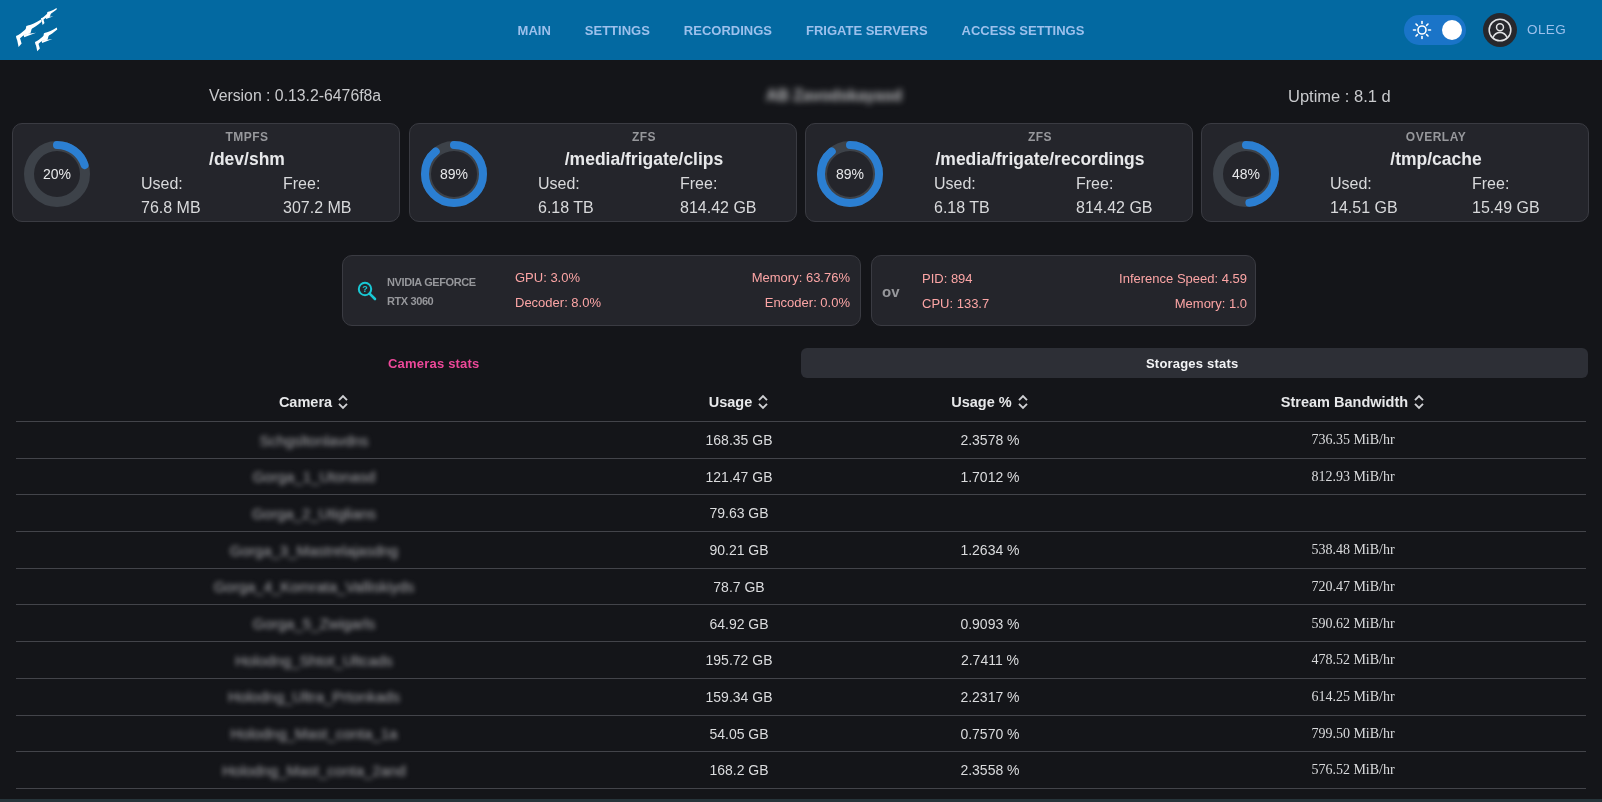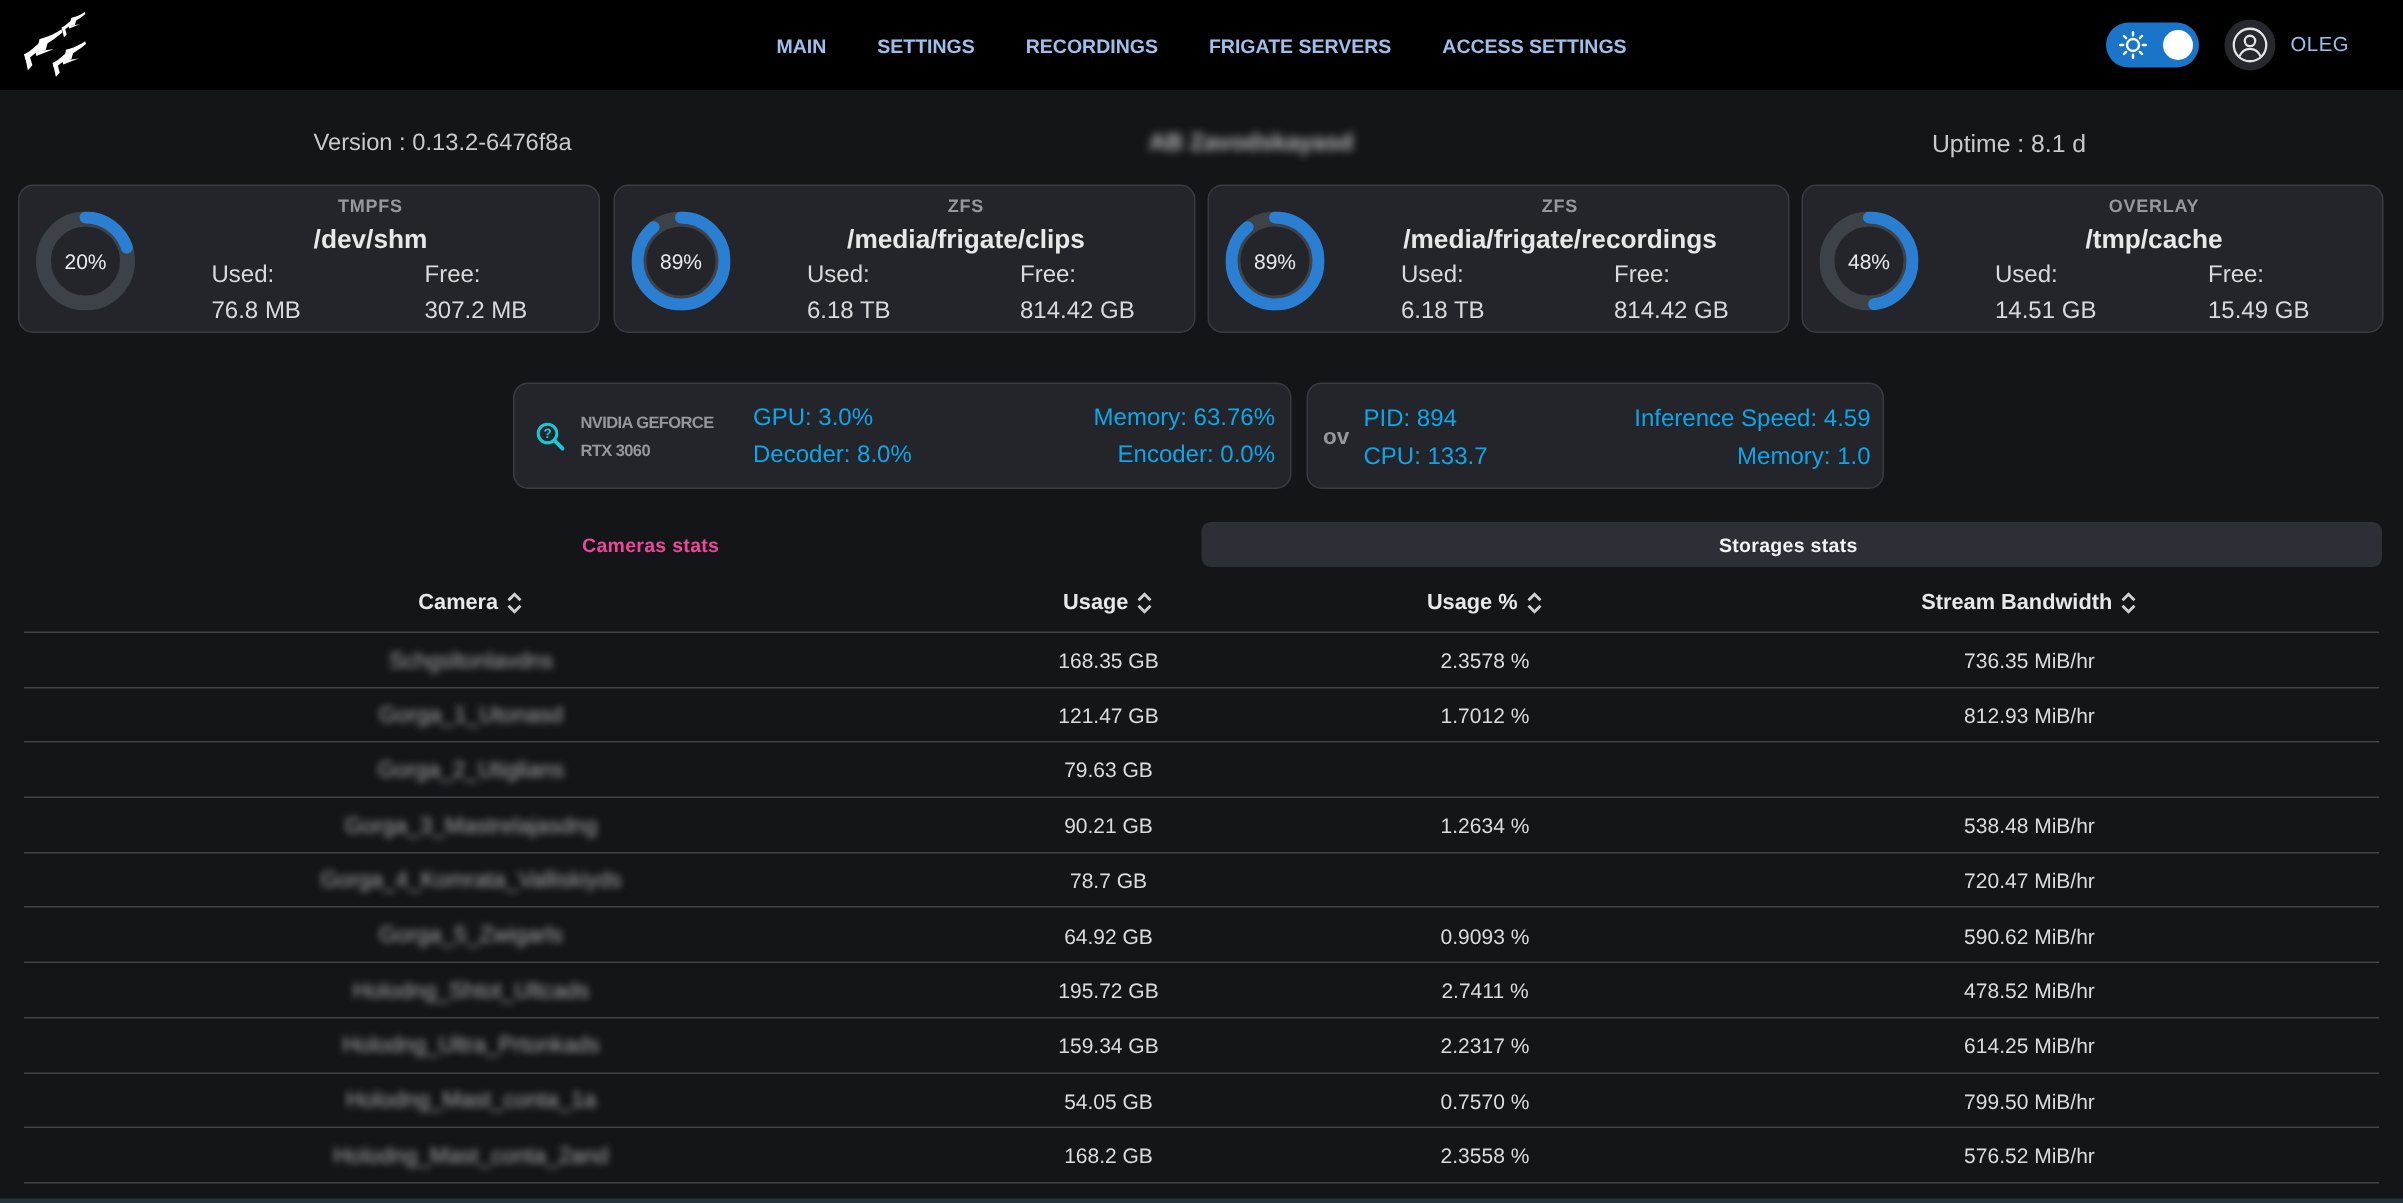--- a/index.html
+++ b/index.html
@@ -2,21 +2,21 @@
 <html><head>
 <meta charset="utf-8">
 <style>
 * { margin:0; padding:0; box-sizing:border-box; }
 html,body { width:1602px; height:802px; overflow:hidden; }
 body { background:#141519; font-family:"Liberation Sans", sans-serif; position:relative; }
 #page { position:absolute; left:0; top:0; width:1602px; height:802px; }
 .abs { position:absolute; }
 
 
-#nav { position:absolute; left:0; top:0; width:1602px; height:60px; background:#000000; }
+#nav { position:absolute; left:0; top:0; width:1602px; height:60px; background:#0369a1; }
 #navmenu { position:absolute; left:0; top:0; width:1602px; height:60px; display:flex; justify-content:center; align-items:center; gap:34px; }
 #navmenu a { color:#9cc0ec; font-size:13px; font-weight:bold; letter-spacing:0; text-decoration:none; }
 #toggle { position:absolute; left:1404px; top:15px; width:62px; height:30px; border-radius:15px; background:#1a74c8; }
 #knob { position:absolute; left:38px; top:5px; width:20px; height:20px; border-radius:50%; background:#fff; }
 #avatar { position:absolute; left:1483px; top:13px; width:34px; height:34px; border-radius:50%; background:#27282d; display:flex; align-items:center; justify-content:center; }
 #oleg { position:absolute; left:1527px; top:22px; font-size:13.5px; font-weight:500; color:#9cc0ec; letter-spacing:0.4px; }
 
 
 .hdrtxt { position:absolute; top:87px; font-size:15.8px; color:#c9cacd; }
 .blurred { filter:blur(3px); }
@@ -28,36 +28,36 @@
 .cardtitle { position:absolute; left:90px; top:6px; width:288px; text-align:center; font-size:12px; font-weight:bold; letter-spacing:0.5px; color:#97989c; }
 .cardpath { position:absolute; left:90px; top:25px; width:288px; text-align:center; font-size:17.5px; font-weight:bold; color:#e7e8ea; }
 .lbl-used { position:absolute; left:128px; top:51px; font-size:16px; color:#d8d9db; }
 .lbl-free { position:absolute; left:270px; top:51px; font-size:16px; color:#d8d9db; }
 .val-used { position:absolute; left:128px; top:75px; font-size:16px; color:#d8d9db; }
 .val-free { position:absolute; left:270px; top:75px; font-size:16px; color:#d8d9db; }
 
 
 .mcard { position:absolute; top:255px; height:71px; background:#24252b; border:1px solid #3a3b42; border-radius:10px; }
 .glabel { font-weight:bold; color:#96979b; font-size:11px; letter-spacing:-0.4px; }
-.gtext { font-size:16px; color:#0ea5e9; }
+.gtext { font-size:13px; color:#fca5a5;margin-left:13px; }
 
 
 #tab2 { position:absolute; left:801px; top:348px; width:787px; height:30px; background:#2d2f36; border-radius:6px; }
 .tabtxt { position:absolute; top:356px; font-size:13px; font-weight:bold; letter-spacing:0.2px; }
 
 
 .th { position:absolute; top:394px; font-size:14.5px; font-weight:bold; color:#e7e8ea; text-align:center; }
 .cellwrap { display:inline-flex; align-items:center; gap:5px; }
 .row { position:absolute; left:0; width:1602px; height:37px; }
 .rline { position:absolute; left:16px; width:1570px; height:0; border-top:1px solid #43444a; }
 .c1,.c2,.c3,.c4 { position:absolute; top:0; height:37px; display:flex; align-items:center; justify-content:center; font-size:14px; color:#dadbdd; }
 .c1 { left:14px; width:600px; }
 .c2 { left:539px; width:400px; }
 .c3 { left:790px; width:400px; }
-.c4 { left:1153px; width:400px; }
+.c4 { left:1153px; width:400px;font-family:Liberation Serif, serif; }
 .camname { color:#a8a8ac; filter:blur(2.6px); font-size:15px; }
 </style>
 </head>
 <body>
 <div id="page">
 
   <div id="nav">
     <svg class="abs" style="left:0px; top:0px;" width="62" height="56" viewBox="0 0 62 56">
       <defs>
         <g id="bird" fill="#fff">

